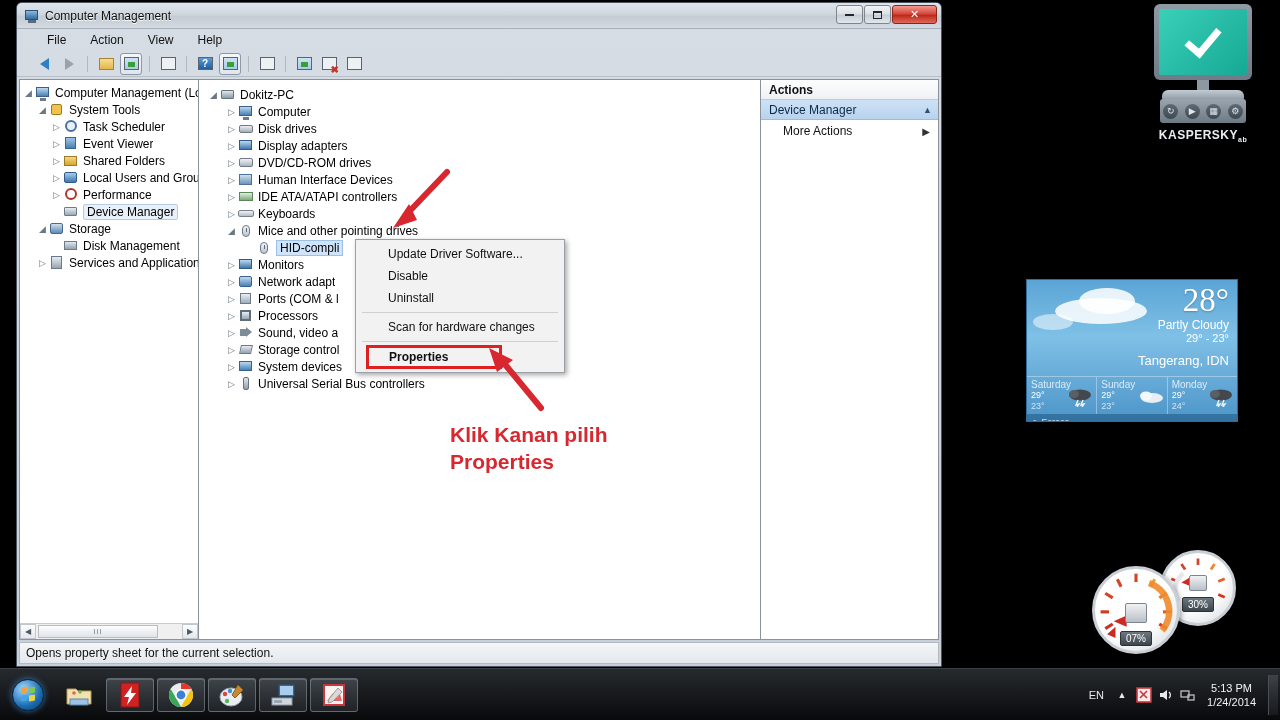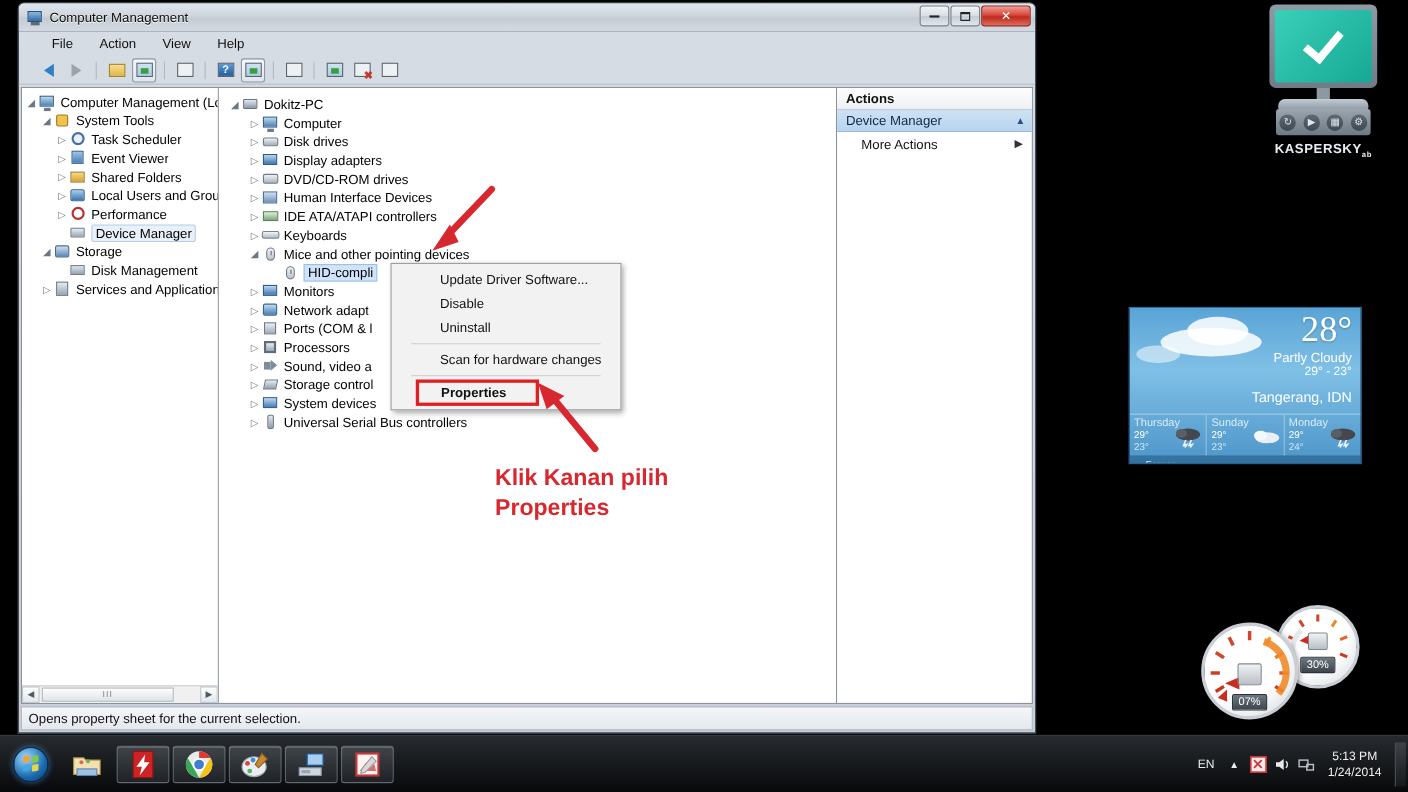--- a/index.html
+++ b/index.html
@@ -111,21 +111,21 @@
 
   
   .midtree { padding: 6px 0 0 6px; font-size: 12px; }
   .midtree .tnode { height: 17px; }
 
   
   .ctxmenu {
     position: absolute; left: 338px; top: 236px; width: 210px;
     background: #f2f2f2; border: 1px solid #9aa0a6;
     box-shadow: 2px 2px 5px rgba(0,0,0,.35);
-    padding: 3px 16px; z-index: 40; font-size: 12px;
+    padding: 3px 4px; z-index: 40; font-size: 12px;
   }
   .ctxitem { padding: 4px 10px 4px 28px; color: #111; white-space: nowrap; }
   .ctxsep { height: 1px; background: #d0d0d0; margin: 3px 2px; }
   .ctxitem.highlight {
     font-weight: bold; border: 3px solid #e02020; margin: 0 58px 0 6px;
     padding: 2px 6px 2px 20px; background: #f2f2f2;
   }
 
   
   .actions-hdr { height: 20px; background: linear-gradient(#fdfdfd,#eef1f4); border-bottom:1px solid #c3cad2;
@@ -249,21 +249,21 @@
       <div class="w-cloud" style="left:28px;top:18px;width:92px;height:26px;"></div>
       <div class="w-cloud" style="left:52px;top:8px;width:56px;height:26px;"></div>
       <div class="w-cloud" style="left:6px;top:34px;width:40px;height:16px;opacity:.6"></div>
       <div class="w-temp">28°</div>
       <div class="w-cond">Partly Cloudy</div>
       <div class="w-hl">29°  -  23°</div>
       <div class="w-loc">Tangerang, IDN</div>
     </div>
     <div class="w-days">
       <div class="w-day">
-        <div class="w-dn">Thursday</div>
+        <div class="w-dn">Saturday</div>
         <div class="w-dt">29°</div>
         <div class="w-dt" style="color:#cfe6f5">23°</div>
         <svg class="w-ico" viewBox="0 0 26 20">
           <ellipse cx="13" cy="8" rx="11" ry="5.5" fill="#44484e"></ellipse>
             <ellipse cx="7" cy="7" rx="5" ry="4" fill="#5a5f66"></ellipse>
           <path d="M11 13 L9 18 L12 17 L10 20" stroke="#eef4f8" stroke-width="1.4" fill="none"></path>
           <path d="M16 13 L14 18 L17 17 L15 20" stroke="#eef4f8" stroke-width="1.4" fill="none"></path>
         </svg>
       </div>
       <div class="w-day">
@@ -546,21 +546,21 @@
               <span class="ico">
                 <span class="ic-kbd"></span>
               </span>
               <span class="lbl">Keyboards</span>
             </div>
             <div class="tnode" style="padding-left: 20px;">
               <span class="exp">◢</span>
               <span class="ico">
                 <span class="ic-mouse"></span>
               </span>
-              <span class="lbl">Mice and other pointing devices</span>
+              <span class="lbl">Mice and other pointing drives</span>
             </div>
             <div class="tnode sel-blue" style="padding-left: 38px;">
               <span class="exp"></span>
               <span class="ico">
                 <span class="ic-mouse"></span>
               </span>
               <span class="lbl">HID-compli</span>
             </div>
             <div class="tnode" style="padding-left: 20px;">
               <span class="exp">▷</span>

